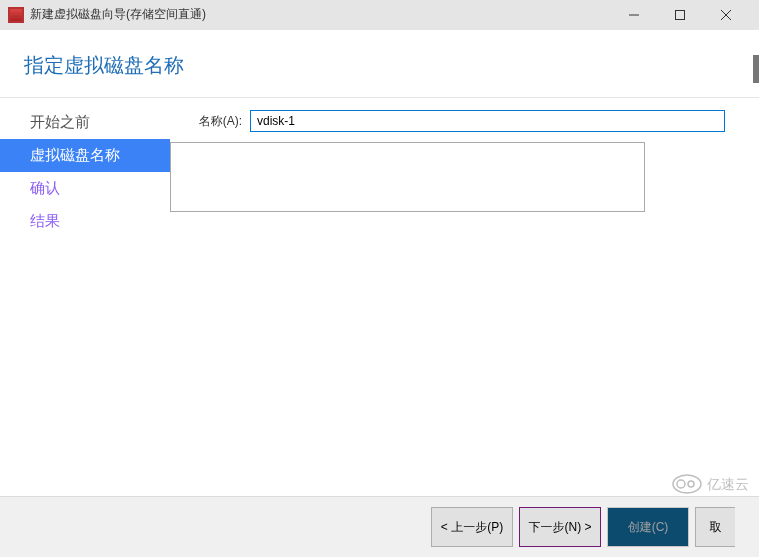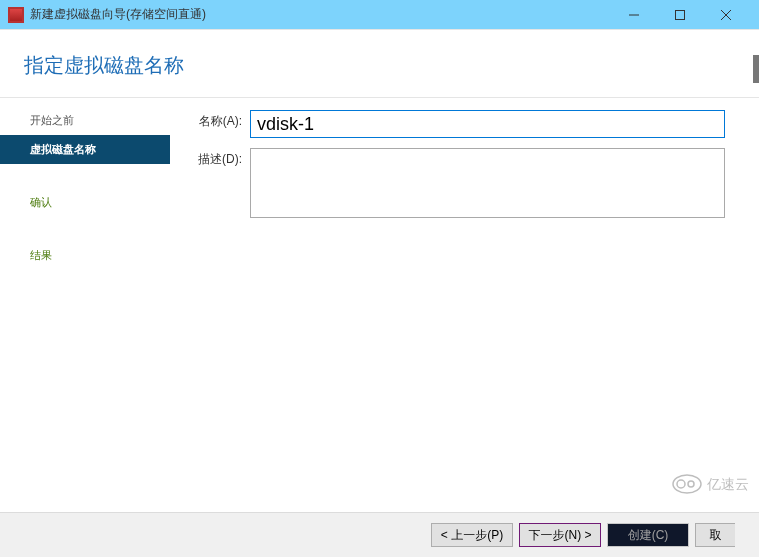--- a/index.html
+++ b/index.html
@@ -10,21 +10,21 @@
       width: 759px;
       height: 557px;
       overflow: hidden;
       position: relative;
     }
     .titlebar {
       height: 30px;
       display: flex;
       align-items: center;
       padding: 0 10px 0 8px;
-      background: #7dd3fc;
+      background: #e5e5e5;
       border-bottom: 1px solid #e5e5e5;
     }
     .titlebar-icon {
       width: 16px;
       height: 16px;
       background: #b73232;
       margin-right: 6px;
       display: inline-block;
       position: relative;
     }
@@ -65,55 +65,53 @@
       flex: 1;
       overflow: hidden;
     }
     .sidebar {
       width: 170px;
       padding-top: 8px;
     }
     .nav-item {
       padding: 7px 10px 7px 30px;
       color: #555;
-      font-size: 11px;
+      font-size: 15px;
       cursor: pointer;
     }
     .nav-item.active {
-      background: #0c4a6e;
+      background: #3b82f6;
       color: #fff;
-      font-weight: bold;
     }
     .nav-item.disabled {
-      color: #4d7c0f;
+      color: #8b5cf6;
       cursor: default;
-      margin-top: 24px;
     }
     .form-area {
       flex: 1;
       padding: 12px 20px 12px 0;
     }
     .form-row {
       display: flex;
       margin-bottom: 10px;
     }
     .form-label {
       width: 80px;
       text-align: right;
       padding-right: 8px;
       padding-top: 3px;
       color: #333;
       font-size: 12px;
     }
     .text-input {
       flex: 1;
-      height: 28px;
+      height: 22px;
       border: 1px solid #0078d7;
       padding: 2px 6px;
-      font-size: 18px;
+      font-size: 12px;
       font-family: inherit;
       outline: none;
       max-width: 475px;
     }
     .textarea-input {
       flex: 1;
       height: 70px;
       border: 1px solid #a9a9a9;
       padding: 4px 6px;
       font-size: 12px;
@@ -125,35 +123,35 @@
     .footer {
       border-top: 1px solid #dcdcdc;
       padding: 10px 24px 10px 0;
       display: flex;
       justify-content: flex-end;
       gap: 6px;
       background: #f0f0f0;
     }
     .btn {
       min-width: 82px;
-      height: 24px;
+      height: 40px;
       background: #e1e1e1;
       border: 1px solid #adadad;
       font-size: 12px;
       font-family: inherit;
       cursor: pointer;
       padding: 0 8px;
     }
     .btn.primary {
       border: 1px solid #701a75;
     }
     .btn:disabled {
       color: #a0a0a0;
       cursor: default;
-      background: #0f172a;
+      background: #0c4a6e;
       border-color: #c8c8c8;
     }
     .btn.cut {
        min-width: 40px;
        border-right: none;
     }
     .watermark {
       position: absolute;
       right: 0;
       bottom: 58px;
@@ -206,21 +204,20 @@
       <div class="nav-item disabled">确认</div>
       <div class="nav-item disabled">结果</div>
     </div>
 
     <div class="form-area">
       <div class="form-row">
         <label class="form-label">名称(A):</label>
         <input type="text" class="text-input" value="vdisk-1" style="">
       </div>
       <div class="form-row">
-        <label class="form-label">描述(D):</label>
         <textarea class="textarea-input" style=""></textarea>
       </div>
     </div>
   </div>
 
   <div class="footer">
     <button class="btn">&lt; 上一步(P)</button>
     <button class="btn primary">下一步(N) &gt;</button>
     <button class="btn" disabled="">创建(C)</button>
     <button class="btn cut">取</button>

